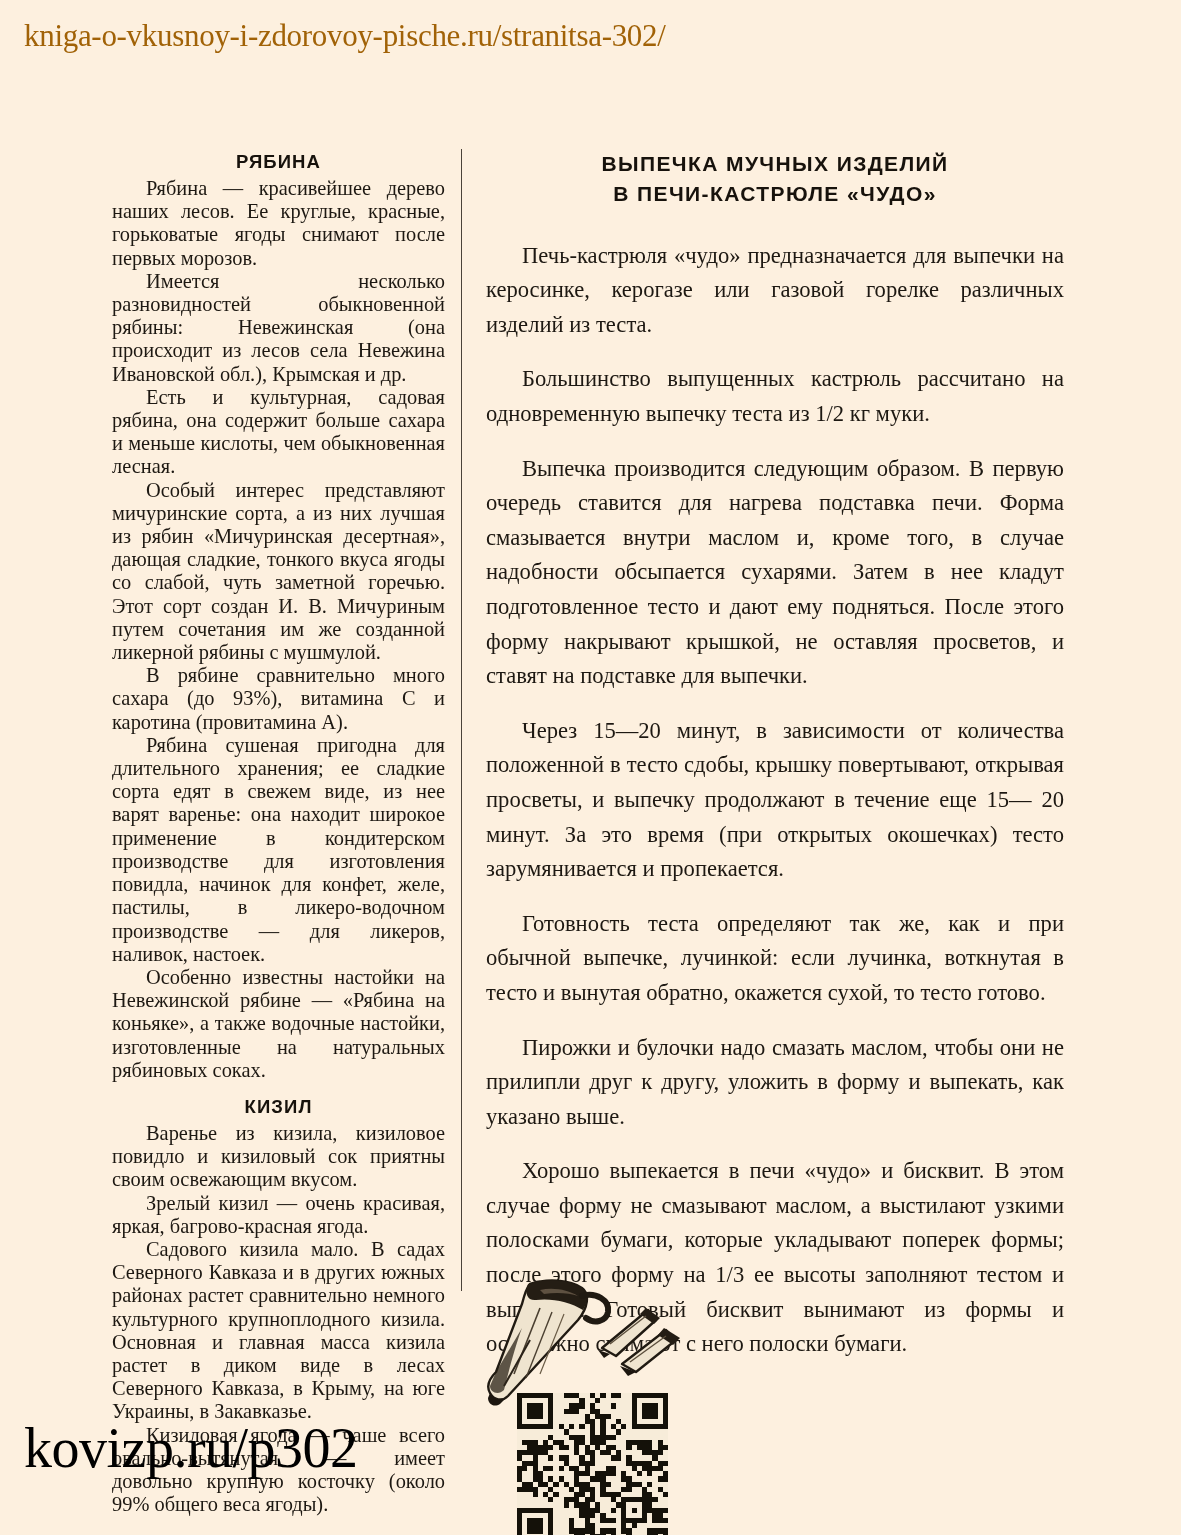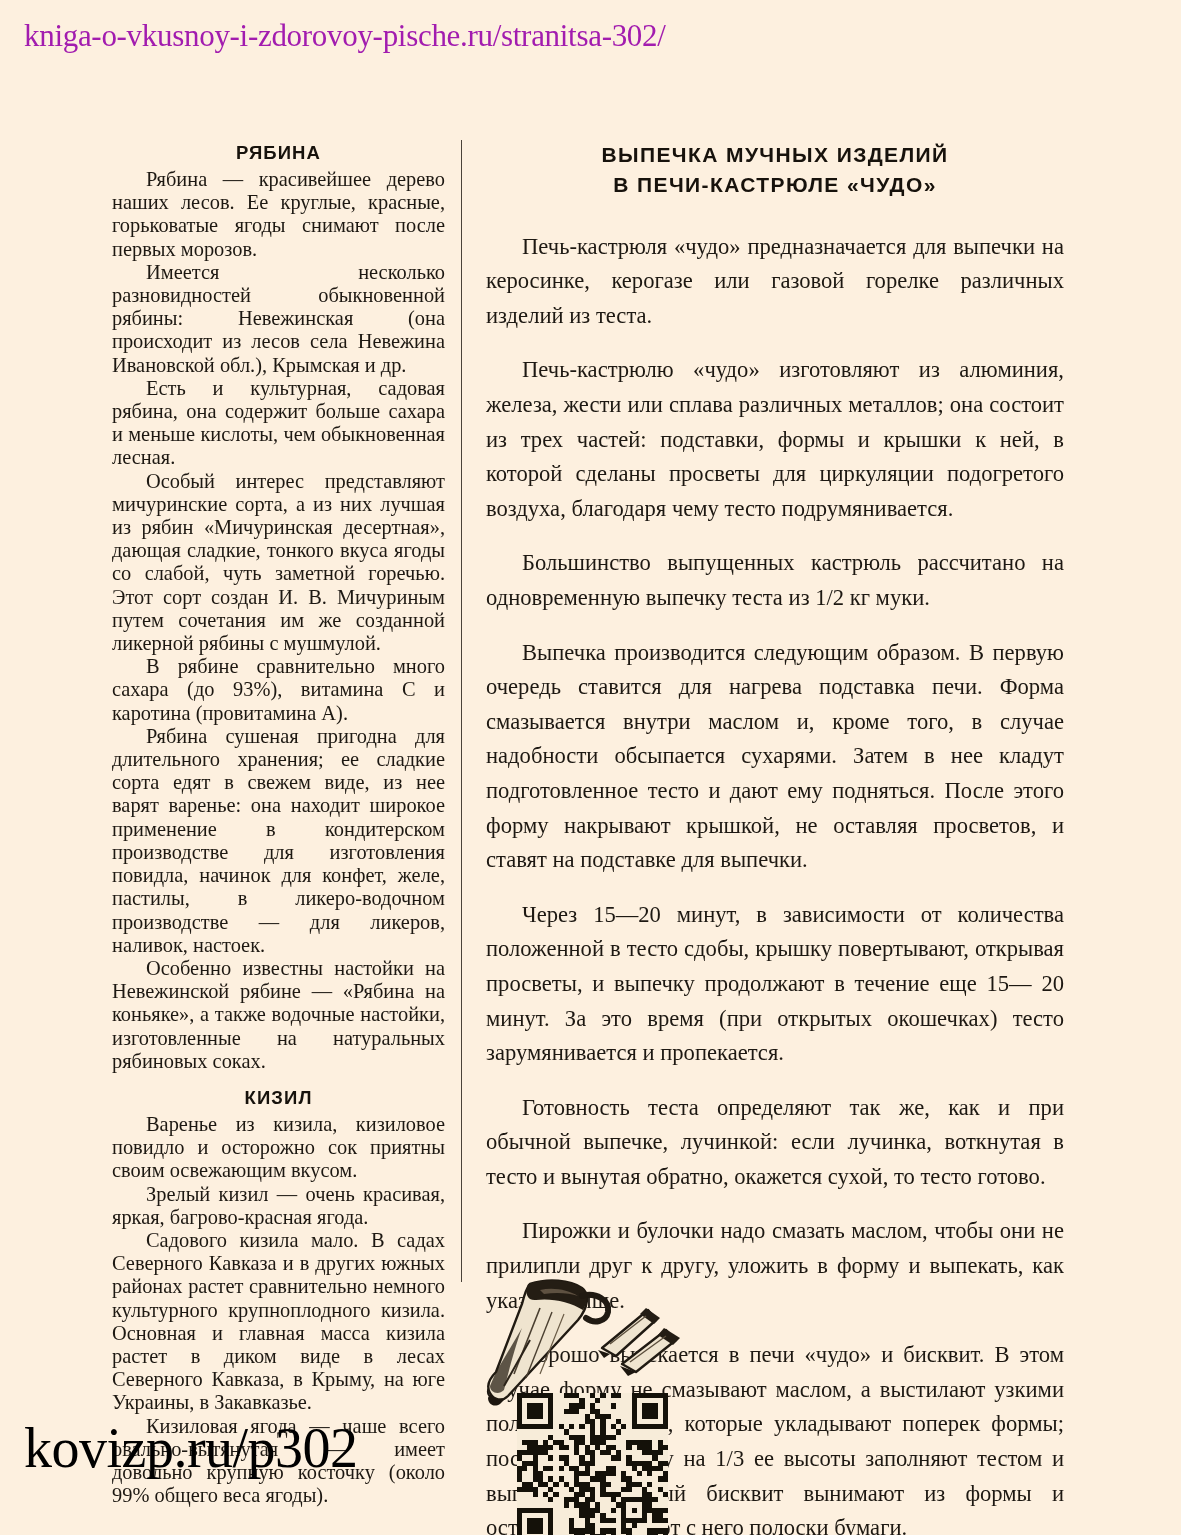--- a/index.html
+++ b/index.html
@@ -17,28 +17,28 @@
   }
 
   
   .header-url {
     position: absolute;
     top: 18px;
     left: 24px;
     font-family: "Liberation Serif", "DejaVu Serif", serif;
     font-size: 31px;
     letter-spacing: -0.3px;
-    color: #a21caf;
+    color: #a16207;
     white-space: nowrap;
   }
 
   
   .page {
     position: absolute;
-    top: 128px;
+    top: 137px;
     left: 0;
     width: 1001px;
     height: 1160px;
   }
 
   .divider {
     position: absolute;
     left: 461px;
     top: 12px;
     width: 1px;
@@ -144,35 +144,34 @@
     <p>Рябина — красивейшее дерево наших лесов. Ее круглые, красные, горьковатые ягоды снимают после первых морозов.</p>
     <p>Имеется несколько разновидностей обыкновенной рябины: Невежинская (она происходит из лесов села Невежина Ивановской обл.), Крымская и др.</p>
     <p>Есть и культурная, садовая рябина, она содержит больше сахара и меньше кислоты, чем обыкновенная лесная.</p>
     <p>Особый интерес представляют мичуринские сорта, а из них лучшая из рябин «Мичуринская десертная», дающая сладкие, тонкого вкуса ягоды со слабой, чуть заметной горечью. Этот сорт создан И. В. Мичуриным путем сочетания им же созданной ликерной рябины с мушмулой.</p>
     <p>В рябине сравнительно много сахара (до 93%), витамина С и каротина (провитамина А).</p>
     <p>Рябина сушеная пригодна для длительного хранения; ее сладкие сорта едят в свежем виде, из нее варят варенье: она находит широкое применение в кондитерском производстве для изготовления повидла, начинок для конфет, желе, пастилы, в ликеро-водочном производстве — для ликеров, наливок, настоек.</p>
     <p>Особенно известны настойки на Невежинской рябине — «Рябина на коньяке», а также водочные настойки, изготовленные на натуральных рябиновых соках.</p>
 
     <div class="sec-head kizil">КИЗИЛ</div>
 
-    <p>Варенье из кизила, кизиловое повидло и осторожно сок приятны своим освежающим вкусом.</p>
+    <p>Варенье из кизила, кизиловое повидло и кизиловый сок приятны своим освежающим вкусом.</p>
     <p>Зрелый кизил — очень красивая, яркая, багрово-красная ягода.</p>
     <p>Садового кизила мало. В садах Северного Кавказа и в других южных районах растет сравнительно немного культурного крупноплодного кизила. Основная и главная масса кизила растет в диком виде в лесах Северного Кавказа, в Крыму, на юге Украины, в Закавказье.</p>
     <p>Кизиловая ягода — чаше всего овально-вытянутая — имеет довольно крупную косточку (около 99% общего веса ягоды).</p>
   </div>
 
   <div class="col-right">
 
     <div class="sec-head">
       <span>ВЫПЕЧКА МУЧНЫХ ИЗДЕЛИЙ</span><br>
       <span>В ПЕЧИ-КАСТРЮЛЕ «ЧУДО»</span>
     </div>
 
     <p>Печь-кастрюля «чудо» предназначается для выпечки на керосинке, керогазе или газовой горелке различных изделий из теста.</p>
-    <p>Печь-кастрюлю «чудо» изготовляют из алюминия, железа, жести или сплава различных металлов; она состоит из трех частей: подставки, формы и крышки к ней, в которой сделаны просветы для циркуляции подогретого воздуха, благодаря чему тесто подрумянивается.</p>
     <p>Большинство выпущенных кастрюль рассчитано на одновременную выпечку теста из 1/2 кг муки.</p>
     <p>Выпечка производится следующим образом. В первую очередь ставится для нагрева подставка печи. Форма смазывается внутри маслом и, кроме того, в случае надобности обсыпается сухарями. Затем в нее кладут подготовленное тесто и дают ему подняться. После этого форму накрывают крышкой, не оставляя просветов, и ставят на подставке для выпечки.</p>
     <p>Через 15—20 минут, в зависимости от количества положенной в тесто сдобы, крышку повертывают, открывая просветы, и выпечку продолжают в течение еще 15— 20 минут. За это время (при открытых окошечках) тесто зарумянивается и пропекается.</p>
     <p>Готовность теста определяют так же, как и при обычной выпечке, лучинкой: если лучинка, воткнутая в тесто и вынутая обратно, окажется сухой, то тесто готово.</p>
     <p>Пирожки и булочки надо смазать маслом, чтобы они не прилипли друг к другу, уложить в форму и выпекать, как указано выше.</p>
     <p>Хорошо выпекается в печи «чудо» и бисквит. В этом случае форму не смазывают маслом, а выстилают узкими полосками бумаги, которые укладывают поперек формы; после этого форму на 1/3 ее высоты заполняют тестом и выпекают. Готовый бисквит вынимают из формы и осторожно снимают с него полоски бумаги.</p>
 
   </div>
 </div>
 

